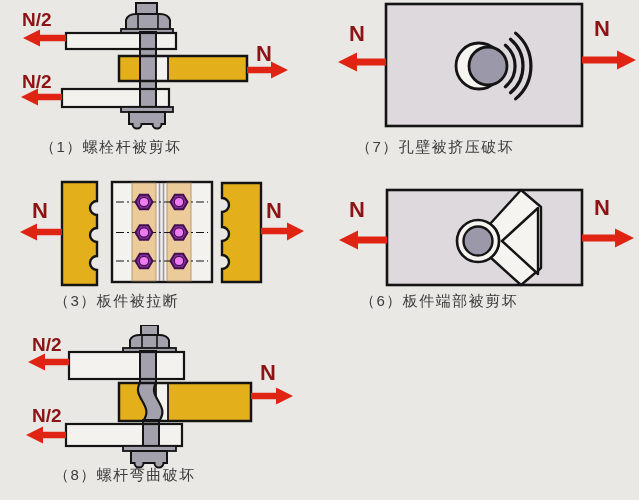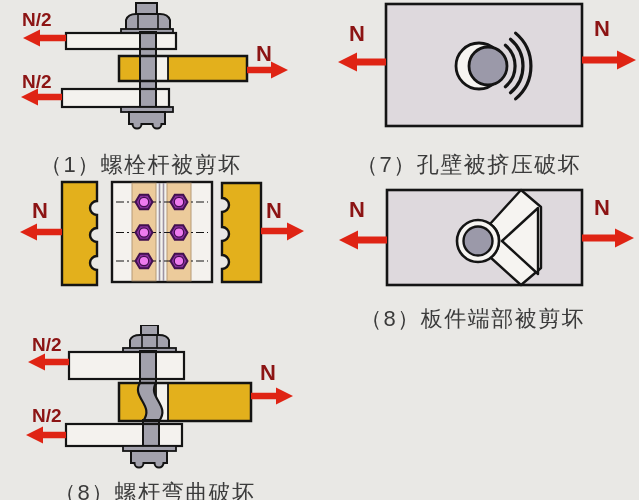--- a/index.html
+++ b/index.html
@@ -6,25 +6,24 @@
   body{
     width:639px;height:500px;
     background:#e9e8e5;
     font-family:"Liberation Sans", sans-serif;
     position:relative;overflow:hidden;
   }
   .stage{position:absolute;left:4px;top:0;width:639px;height:412px;}
   .panel{position:absolute;}
   .caption{
     position:absolute;
-    font-size:22px;
+    font-size:15px;
     color:#3b3b3b;
     letter-spacing:1.5px;
     white-space:nowrap;
-    margin-top:12px;
   }
   svg text.nlabel{
     font-family:"Liberation Sans", sans-serif;
     font-weight:bold;
     fill:#8c1414;
   }
   svg .arrow{fill:#df2414;}
   svg .stroke{stroke:#141414;}
 </style>
 </head>
@@ -116,33 +115,34 @@
           <circle cx="175" cy="67.5" r="4.7"></circle>
           <circle cx="175" cy="96" r="4.7"></circle>
       </g>
     </g>
 
     <text class="nlabel" x="28" y="53" font-size="22">N</text>
     <path class="arrow" d="M16,67 L33,58.5 L33,63.8 L58,63.8 L58,70.2 L33,70.2 L33,75.5 Z"></path>
     <text class="nlabel" x="262" y="53" font-size="22">N</text>
     <path class="arrow" d="M300,66 L283,57.5 L283,62.8 L257,62.8 L257,69.2 L283,69.2 L283,75.5 Z"></path>
   </svg>
+  <div class="caption" style="left:50px;top:292px">（3）板件被拉断</div>
 
   <svg class="panel" style="left:320px;top:165px" width="319" height="165" viewBox="0 0 319 165">
     <rect x="63" y="25" width="195" height="95" fill="#ded9dd" class="stroke" stroke-width="2.6"></rect>
     <path d="M197,25 L166,59 A19.5,19.5 0 0 1 166,92 L197,120 L217,103 L217,42 Z" fill="#f6f4f1" class="stroke" stroke-width="2.4" stroke-linejoin="round"></path>
     <path d="M178,76 L214,43 L214,109 Z" fill="#f6f4f1" class="stroke" stroke-width="2.4" stroke-linejoin="round"></path>
     <circle cx="154" cy="76" r="21" fill="#f6f4f1" class="stroke" stroke-width="2.6"></circle>
     <circle cx="154" cy="76" r="14.5" fill="#9b99a9" class="stroke" stroke-width="2.4"></circle>
     <text class="nlabel" x="25" y="52" font-size="22">N</text>
     <path class="arrow" d="M15,75 L34,65.5 L34,71.5 L63,71.5 L63,78.5 L34,78.5 L34,84.5 Z"></path>
     <text class="nlabel" x="270" y="50" font-size="22">N</text>
     <path class="arrow" d="M310,73 L291,63.5 L291,69.5 L258,69.5 L258,76.5 L291,76.5 L291,82.5 Z"></path>
   </svg>
-  <div class="caption" style="left:356px;top:292px">（8）板件端部被剪坏</div>
+  <div class="caption" style="left:356px;top:292px">（6）板件端部被剪坏</div>
 
   <svg class="panel" style="left:0;top:325px" width="320" height="175" viewBox="0 0 320 175">
 
     <g>
       <rect x="137" y="0" width="17" height="12" fill="#a2a1ac" class="stroke" stroke-width="2"></rect>
       <path d="M126,24 V15 Q128,10 136,10 H155 Q163,10 165,15 V24 Z" fill="#a2a1ac" class="stroke" stroke-width="2"></path>
       <path d="M138,10.5 V23.5 M153,10.5 V23.5" fill="none" class="stroke" stroke-width="1.6"></path>
       <rect x="119" y="23" width="53" height="5" fill="#a2a1ac" class="stroke" stroke-width="1.8"></rect>
     </g>
 

